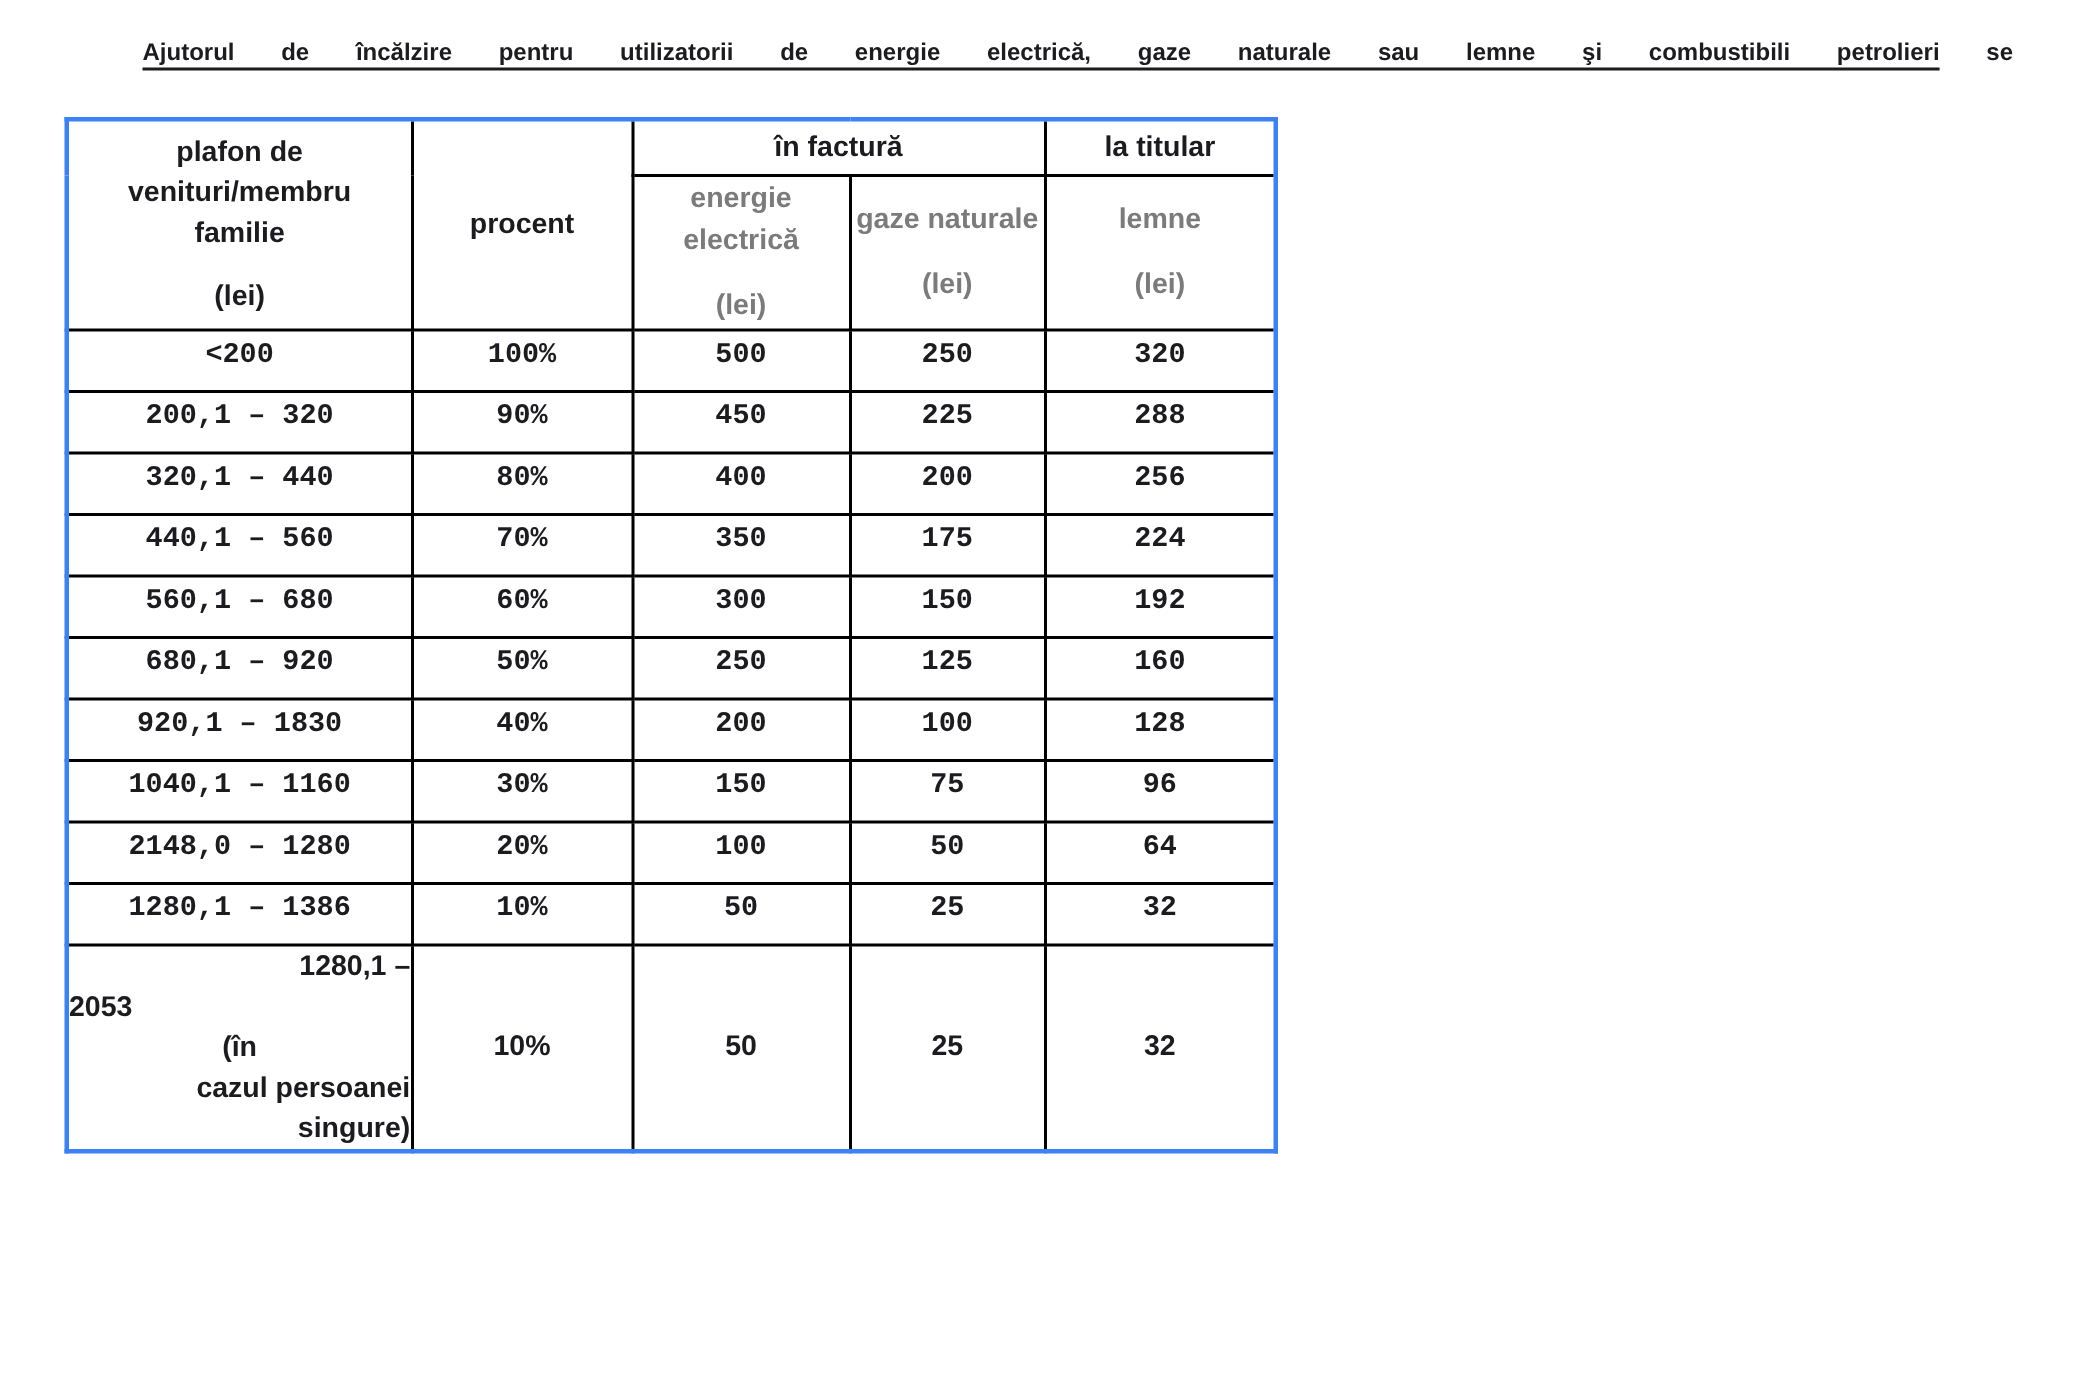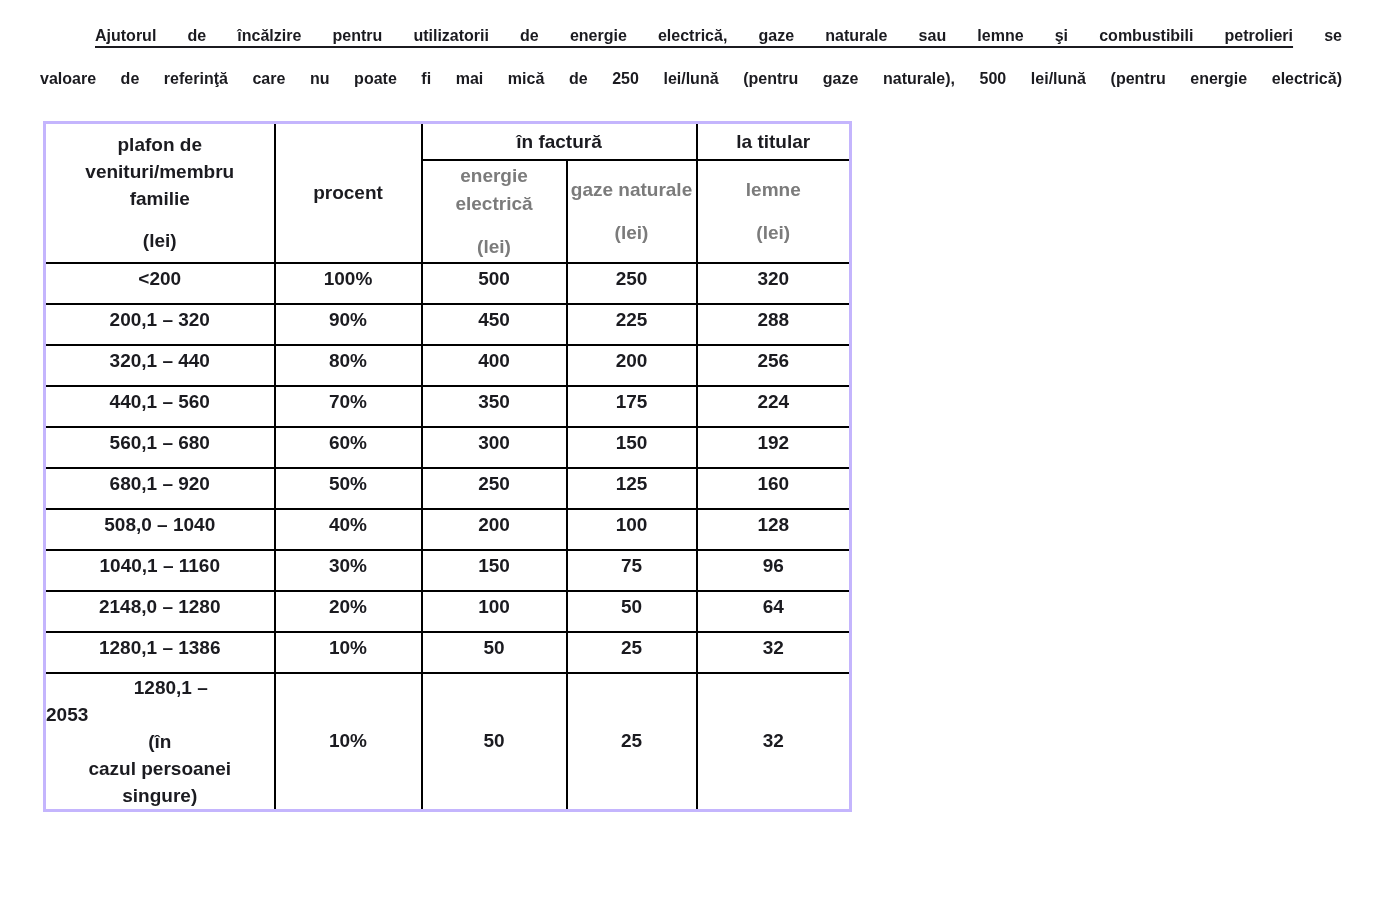--- a/index.html
+++ b/index.html
@@ -46,34 +46,34 @@
     text-decoration-thickness: 2px;
     text-underline-offset: 5px;
   }
 
   
   table.aid-table {
     border-collapse: collapse;
     table-layout: fixed;
     width: 806px;
     margin: 21px 0 0 3px;
-    border: 3px solid #c4b5fd;
+    border: 3px solid #3b82f6;
   }
   table.aid-table td {
     border: 2px solid #000000;
     font-size: 19px;
     font-weight: 700;
     text-align: center;
     vertical-align: middle;
     padding: 0;
     overflow: hidden;
   }
   tr.h-top  { height: 37px; }
   tr.h-sub  { height: 103px; }
-  tr.data   { height: 41px; }
+  tr.data   { height: 41px; font-family: Liberation Mono, monospace; }
   tr.tall   { height: 136px; }
 
   td.hdr {
     color: #1b1b20;
     line-height: 27px;
   }
   td.sub {
     color: #7b7b7b;
     line-height: 28px;
     padding: 0 8px;
@@ -83,33 +83,32 @@
   tr.data td {
     padding-bottom: 8px;
   }
   tr.tall td { padding-bottom: 0; }
 
   td.plafon-tall {
     line-height: 27px;
     padding: 4px 6px 4px 8px;
     vertical-align: middle;
   }
-  .al-center { text-align: center; }
+  .al-center { text-align: right; }
   .al-left   { text-align: left; }
   .al-right  { text-align: center; }
   .nudge-right { padding-left: 22px; }
 </style>
 </head>
 <body>
 
 <div class="doc">
 
   <div class="para">
     <div class="pline justified first"><span class="u">Ajutorul de încălzire pentru utilizatorii de energie electrică, gaze naturale sau lemne şi combustibili petrolieri</span><span> se</span></div>
-    <div class="pline justified">valoare de referinţă care nu poate fi mai mică de 250 lei/lună (pentru gaze naturale), 500 lei/lună (pentru energie electrică)</div>
   </div>
 
   <table class="aid-table">
     <colgroup>
       <col style="width:230px">
       <col style="width:147px">
       <col style="width:145px">
       <col style="width:130px">
       <col style="width:154px">
     </colgroup>
@@ -178,21 +177,21 @@
       <td>192</td>
     </tr>
     <tr class="data">
       <td>680,1 – 920</td>
       <td>50%</td>
       <td>250</td>
       <td>125</td>
       <td>160</td>
     </tr>
     <tr class="data">
-      <td>508,0 – 1040</td>
+      <td>920,1 – 1830</td>
       <td>40%</td>
       <td>200</td>
       <td>100</td>
       <td>128</td>
     </tr>
     <tr class="data">
       <td>1040,1 – 1160</td>
       <td>30%</td>
       <td>150</td>
       <td>75</td>

